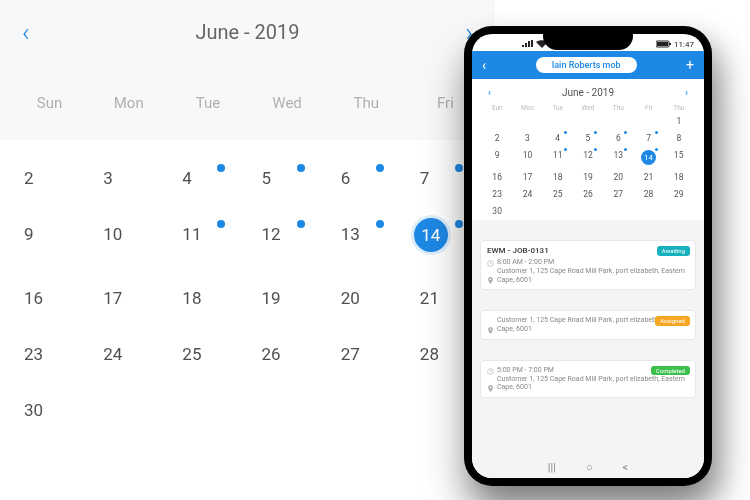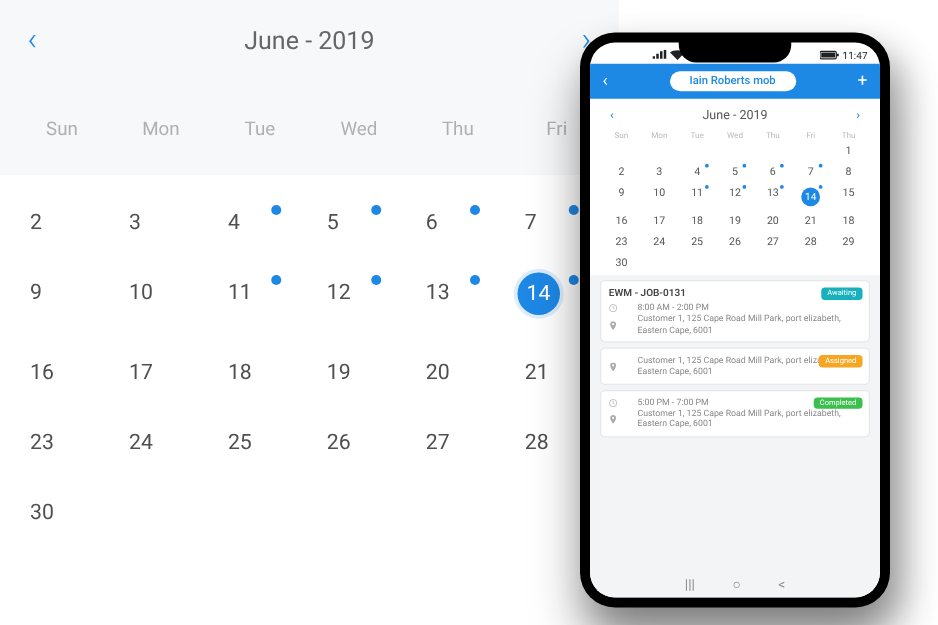--- a/index.html
+++ b/index.html
@@ -83,25 +83,25 @@
   .mini-grid { font-size: 8.5px; color: #555; row-gap: 7px; }
   .mcell { position: relative; }
   .mdot { position: absolute; top: -2px; right: 6px; width: 3px; height: 3px;
           background: #1e88e5; border-radius: 50%; }
   .msel { width: 15px; height: 15px; border-radius: 50%; background: #1e88e5; color: #fff;
           display: inline-flex; align-items: center; justify-content: center; font-size: 8px; }
 
   .jobs { flex: 1; background: #f3f4f5; overflow: hidden; }
   .job {
     background: #fff; border: 1px solid #e6e7e9; border-radius: 4px;
-    margin: 4px 8px; padding: 5px 6px; font-size: 7px; color: #888; line-height: 1.25;
+    margin: 20px 8px; padding: 5px 6px; font-size: 7px; color: #888; line-height: 1.25;
     position: relative;
   }
   .job .ttl { color: #444; font-size: 8px; font-weight: 600; margin-bottom: 2px; }
-  .job .row { display: flex; align-items: center; gap: 16px; }
+  .job .row { display: flex; align-items: flex-end; gap: 3px; }
   .job svg { width: 7px; height: 7px; flex: 0 0 7px; margin-top: 1px; }
   .badge {
     position: absolute; top: 5px; right: 5px; font-size: 6px; color: #fff;
     padding: 1px 5px; border-radius: 3px;
   }
   .b-teal { background: #17b1bd; }
   .b-orange { background: #f6a623; }
   .b-green { background: #3bbf4d; }
 
   .gesture {

